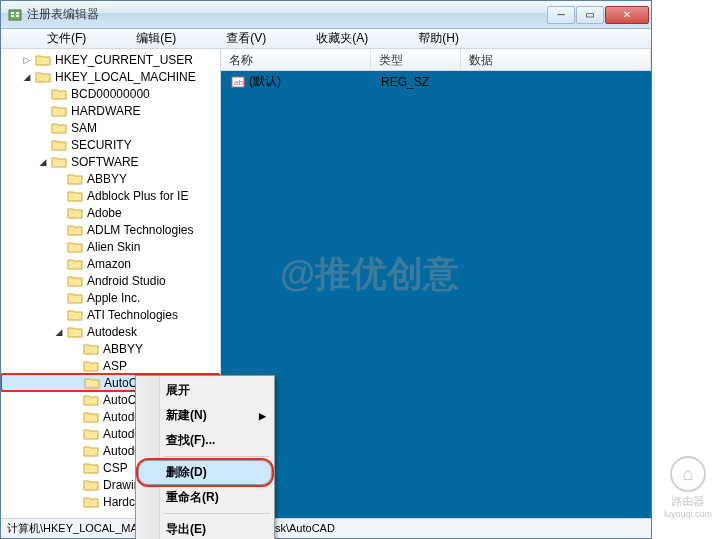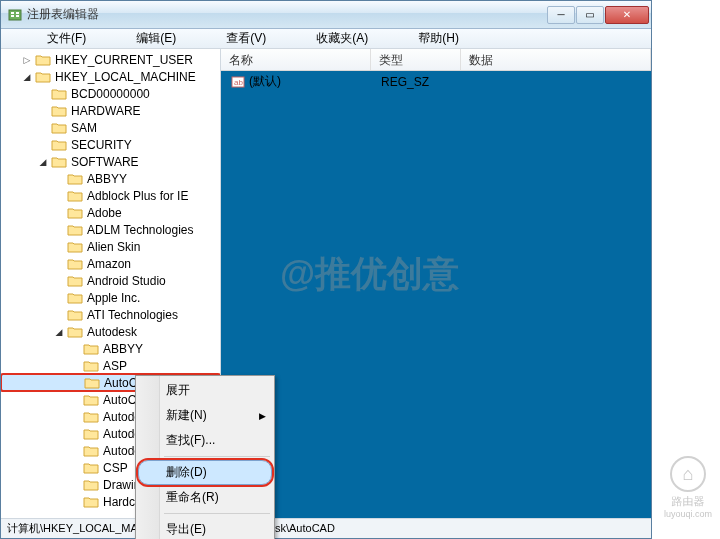--- a/index.html
+++ b/index.html
@@ -31,21 +31,21 @@
     .list-header { height: 22px; background: linear-gradient(to bottom, #fdfefe, #f0f4f8); border-bottom: 1px solid #d8d8d8; display: flex; }
     .list-col { padding: 3px 8px; border-right: 1px solid #e0e0e0; color: #333; }
     .list-body { flex: 1; padding: 2px; }
     .list-row { display: flex; height: 17px; align-items: center; }
     .list-cell { padding: 0 8px; display: flex; align-items: center; }
     .value-icon { width: 14px; height: 14px; margin-right: 4px; text-decoration: underline; }
     
     .statusbar { height: 20px; border-top: 1px solid #d0d8e0; padding: 2px 6px; display: flex; align-items: center; background: #f0f4f8; font-size: 11px; }
     
     .context-menu { position: absolute; background: #f0f0f0; border: 1px solid #979797; box-shadow: 2px 2px 4px rgba(0,0,0,0.3); padding: 2px; min-width: 140px; }
-    .ctx-item { padding: 4px 20px 4px 28px; cursor: default; position: relative; }
+    .ctx-item { padding: 4px 20px 4px 28px; cursor: default; position: relative; font-weight: bold; }
     .ctx-item:hover, .ctx-item.hover { background: #cde8ff; border: 1px solid #7da2ce; border-radius: 10px; padding: 3px 19px 3px 27px; }
     .ctx-item.highlighted { outline: 2px solid #e03020; }
     .ctx-sep { height: 1px; background: #d0d0d0; margin: 3px 2px 3px 26px; }
     .ctx-arrow { position: absolute; right: 6px; top: 50%; transform: translateY(-50%); font-size: 9px; }
     .ctx-gutter { position: absolute; left: 0; top: 0; bottom: 0; width: 24px; background: linear-gradient(to right, #f0f0f0, #e6e6e6); border-right: 1px solid #d8d8d8; }
     
     .watermark { position: absolute; top: 250px; left: 280px; font-size: 36px; color: rgba(150,150,150,0.4); font-weight: bold; pointer-events: none; }
     .corner-logo { position: absolute; bottom: 20px; right: 8px; color: rgba(140,140,140,0.5); font-size: 11px; text-align: center; pointer-events: none; }
     .corner-logo .logo-circle { width: 36px; height: 36px; border: 2px solid rgba(140,140,140,0.4); border-radius: 50%; margin: 0 auto 2px; display: flex; align-items: center; justify-content: center; font-size: 18px; }
     

